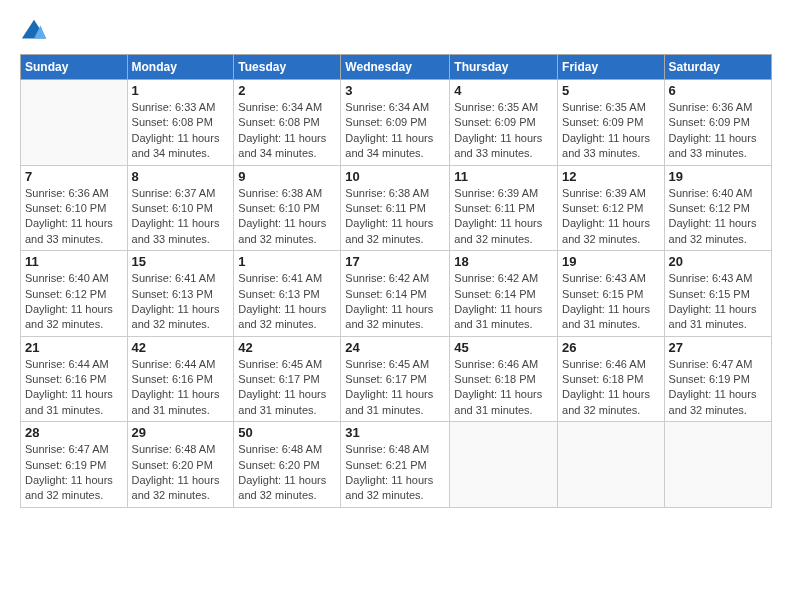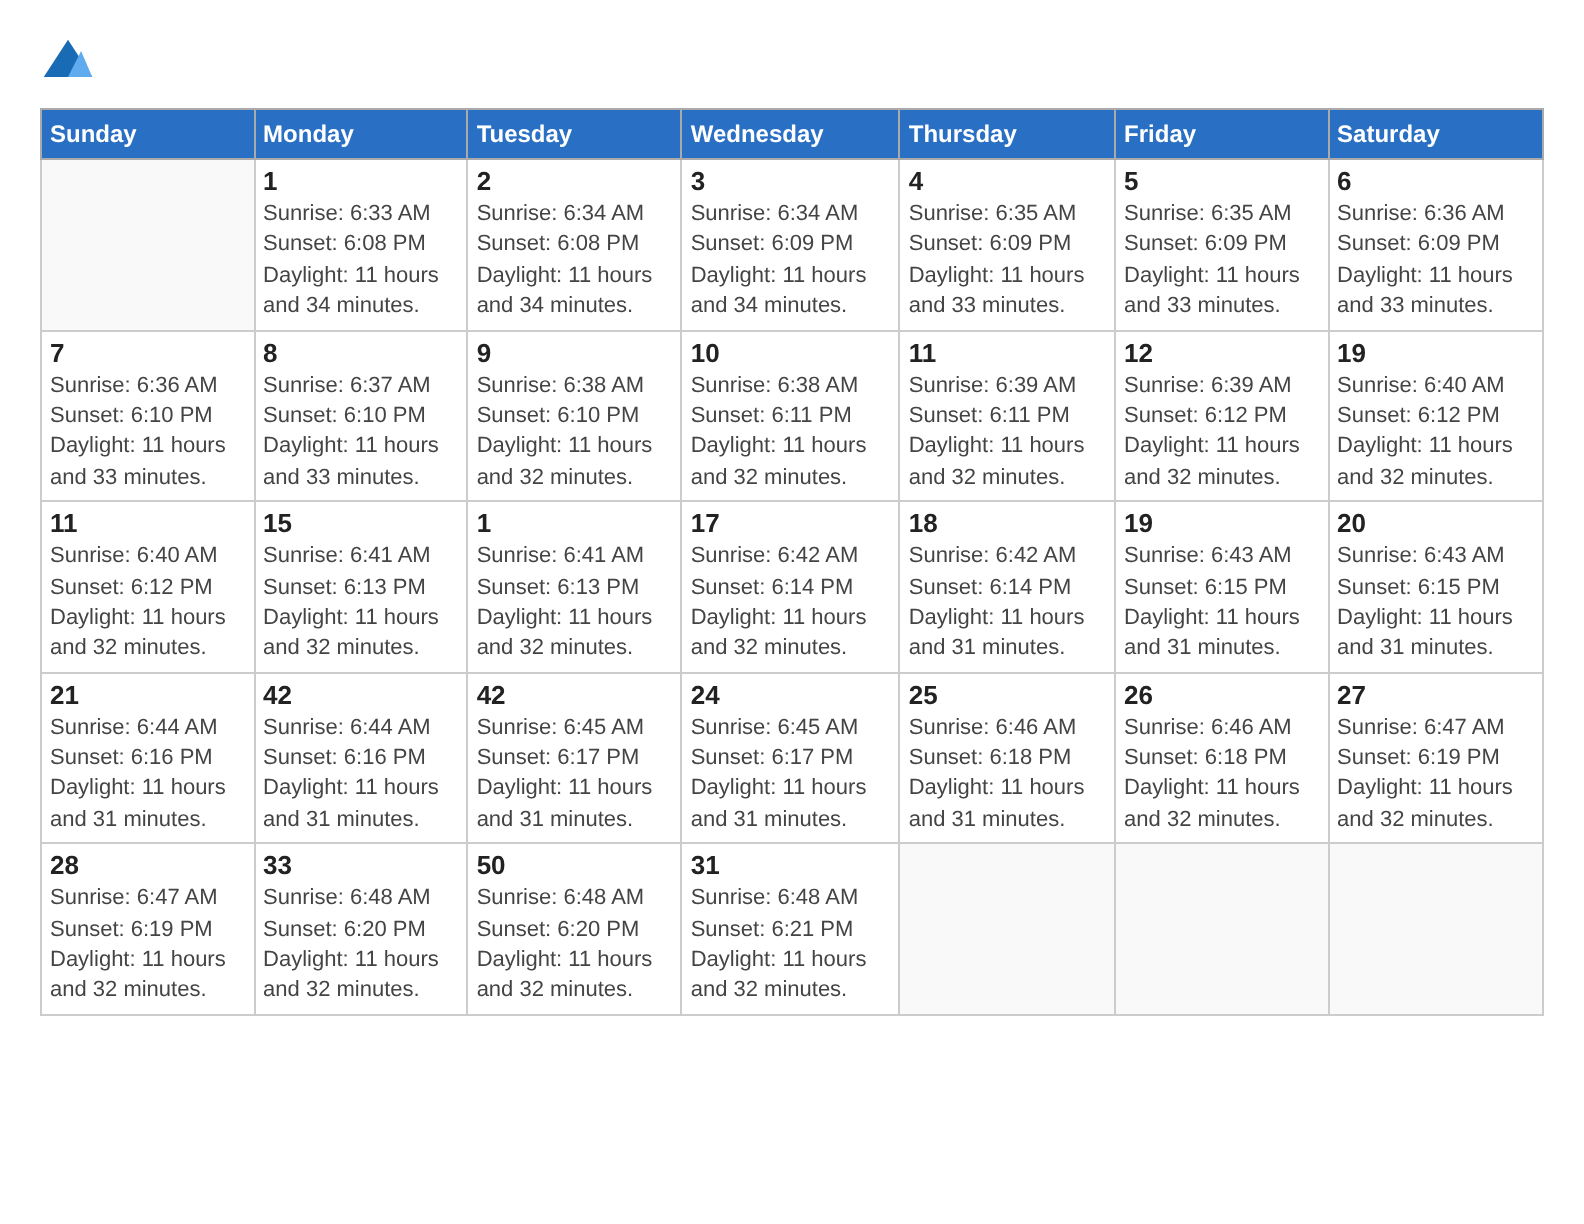--- a/index.html
+++ b/index.html
@@ -293,21 +293,21 @@
 and 31 minutes.</div>
           </td>
           <td>
             <span class="day-number">24</span>
             <div class="day-info" style="white-space: pre-line;">Sunrise: 6:45 AM
 Sunset: 6:17 PM
 Daylight: 11 hours
 and 31 minutes.</div>
           </td>
           <td>
-            <span class="day-number">25</span>
+            <span class="day-number">45</span>
             <div class="day-info" style="white-space: pre-line;">Sunrise: 6:46 AM
 Sunset: 6:18 PM
 Daylight: 11 hours
 and 31 minutes.</div>
           </td>
           <td>
             <span class="day-number">26</span>
             <div class="day-info" style="white-space: pre-line;">Sunrise: 6:46 AM
 Sunset: 6:18 PM
 Daylight: 11 hours
@@ -323,21 +323,21 @@
         </tr>
         <tr>
           <td>
             <span class="day-number">28</span>
             <div class="day-info" style="white-space: pre-line;">Sunrise: 6:47 AM
 Sunset: 6:19 PM
 Daylight: 11 hours
 and 32 minutes.</div>
           </td>
           <td>
-            <span class="day-number">33</span>
+            <span class="day-number">29</span>
             <div class="day-info" style="white-space: pre-line;">Sunrise: 6:48 AM
 Sunset: 6:20 PM
 Daylight: 11 hours
 and 32 minutes.</div>
           </td>
           <td>
             <span class="day-number">50</span>
             <div class="day-info" style="white-space: pre-line;">Sunrise: 6:48 AM
 Sunset: 6:20 PM
 Daylight: 11 hours

